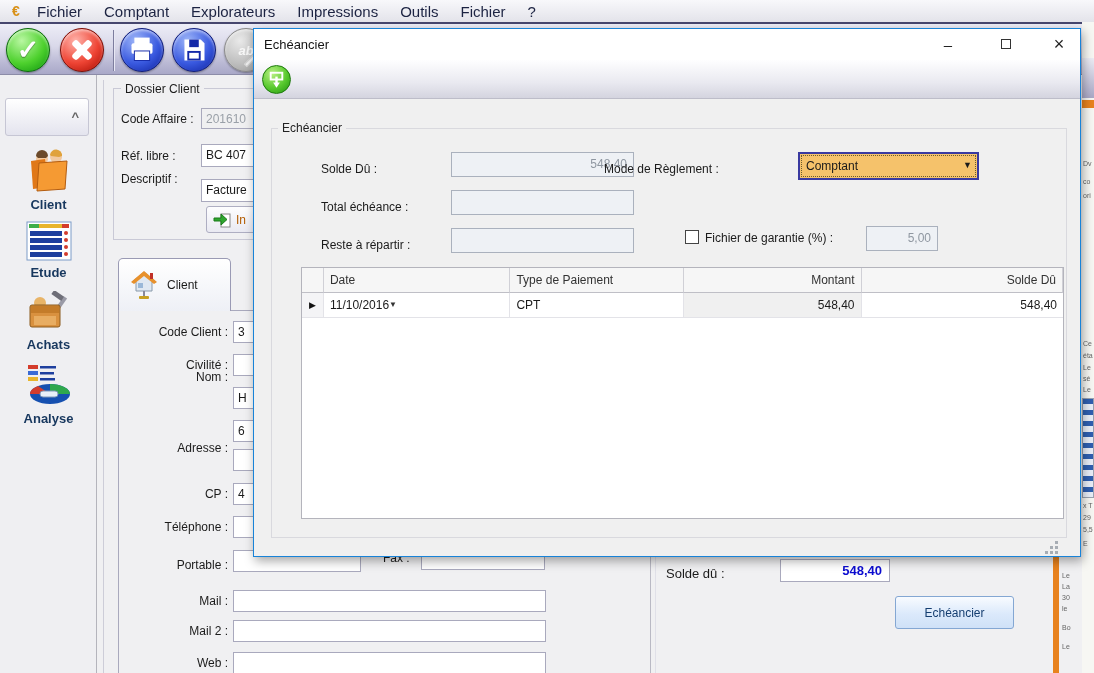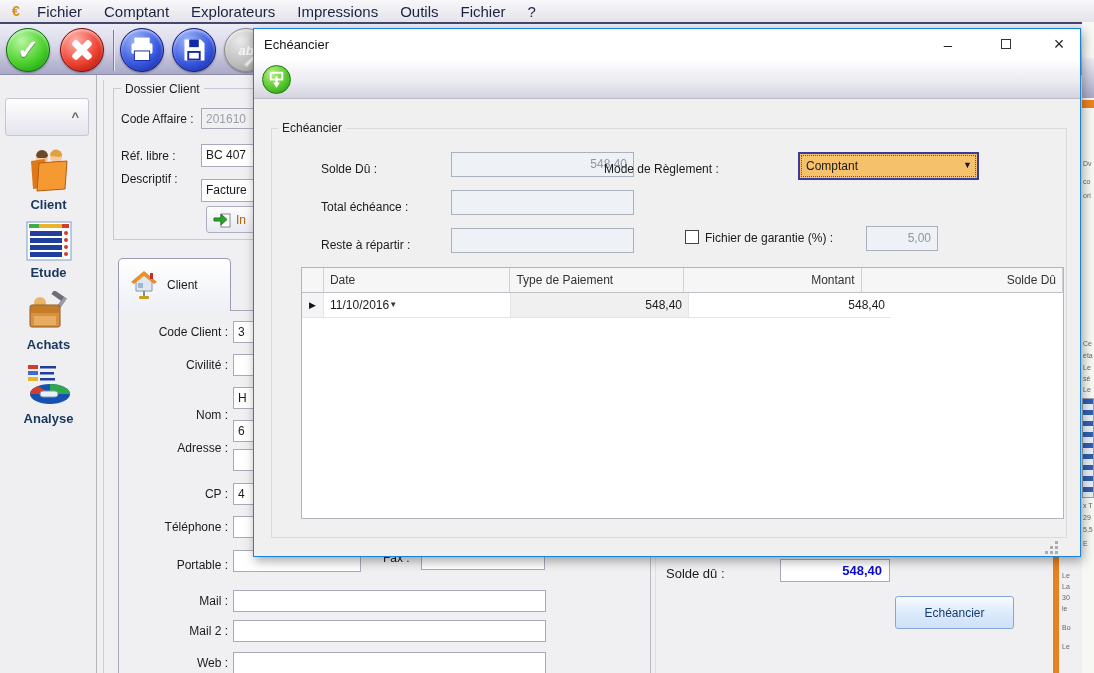--- a/index.html
+++ b/index.html
@@ -252,21 +252,21 @@
   </div>
   <div class="abs" style="left:231px;top:310px;width:421px;height:1px;background:#a9a9bd"></div>
   <div class="vline" style="left:118px;top:310px;height:363px;background:#a9a9bd"></div>
 
   <span class="lbl rlbl" style="left:118px;top:325px;width:110px">Code Client :</span>
   <div class="inp" style="left:233px;top:321px;width:110px;height:22px">3</div>
 
   <span class="lbl rlbl" style="left:118px;top:358px;width:110px">Civilité :</span>
   <div class="inp" style="left:233px;top:354px;width:110px;height:22px"></div>
 
-  <span class="lbl rlbl" style="left:118px;top:408px;width:110px">Nom :</span>
+  <span class="lbl rlbl" style="left:118px;top:370px;width:110px">Nom :</span>
   <div class="inp" style="left:233px;top:387px;width:110px;height:22px">H</div>
 
   <span class="lbl rlbl" style="left:118px;top:441px;width:110px">Adresse :</span>
   <div class="inp" style="left:233px;top:420px;width:110px;height:22px">6</div>
   <div class="inp" style="left:233px;top:449px;width:110px;height:22px"></div>
 
   <span class="lbl rlbl" style="left:118px;top:487px;width:110px">CP :</span>
   <div class="inp" style="left:233px;top:483px;width:110px;height:22px">4</div>
 
   <span class="lbl rlbl" style="left:118px;top:520px;width:110px">Téléphone :</span>
@@ -373,20 +373,21 @@
         <div class="tc c-type">Type de Paiement</div>
         <div class="tc c-mont shade">Montant</div>
         <div class="tc c-solde">Solde Dû</div>
       </div>
       <div class="trow">
         <div class="tc c-sel sel-cell">▶</div>
         <div class="tc c-date">
           <span>11/10/2016</span>
           <span class="combo-arrow-sm">▼</span>
         </div>
+        <div class="tc c-type">CPT</div>
         <div class="tc c-mont row-shade">548,40</div>
         <div class="tc c-solde">548,40</div>
       </div>
     </div>
 
     <div id="grip">
       <i style="left:12px;top:12px"></i>
         <i style="left:12px;top:7px"></i>
         <i style="left:7px;top:12px"></i>
       <i style="left:12px;top:2px"></i>

